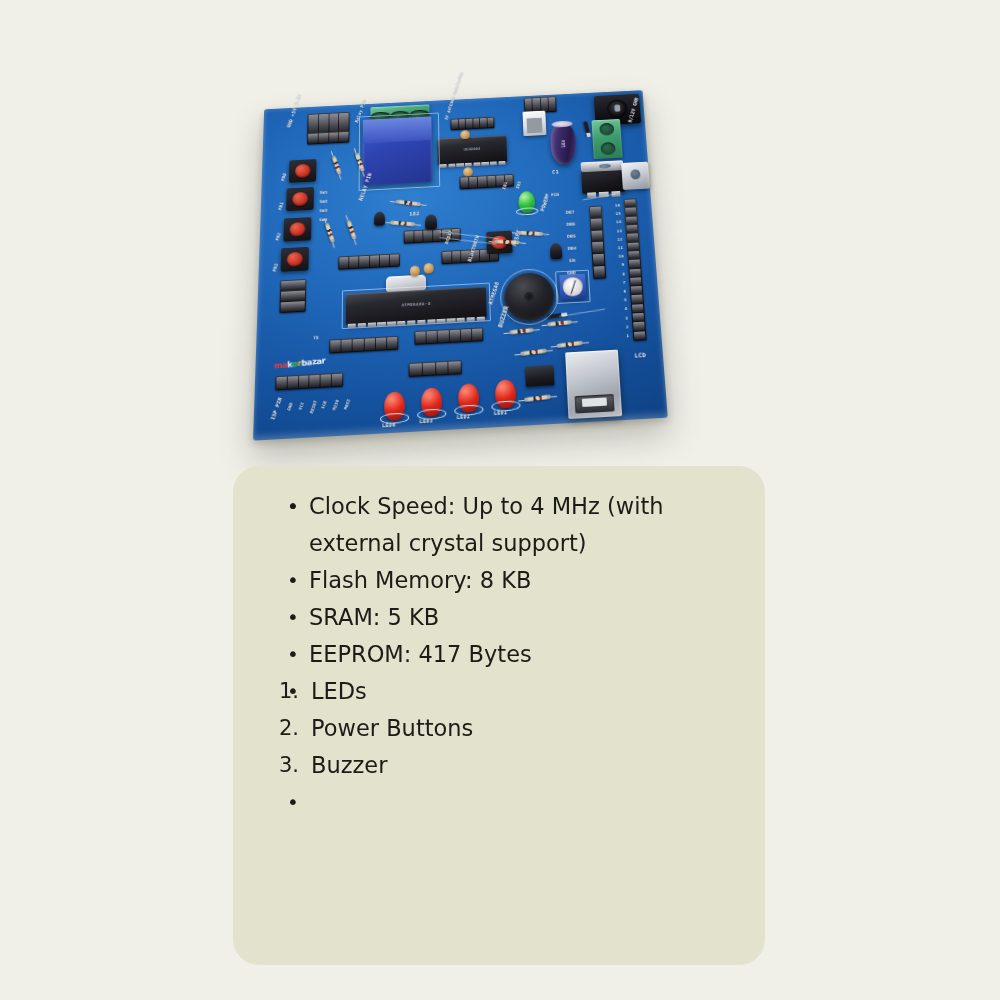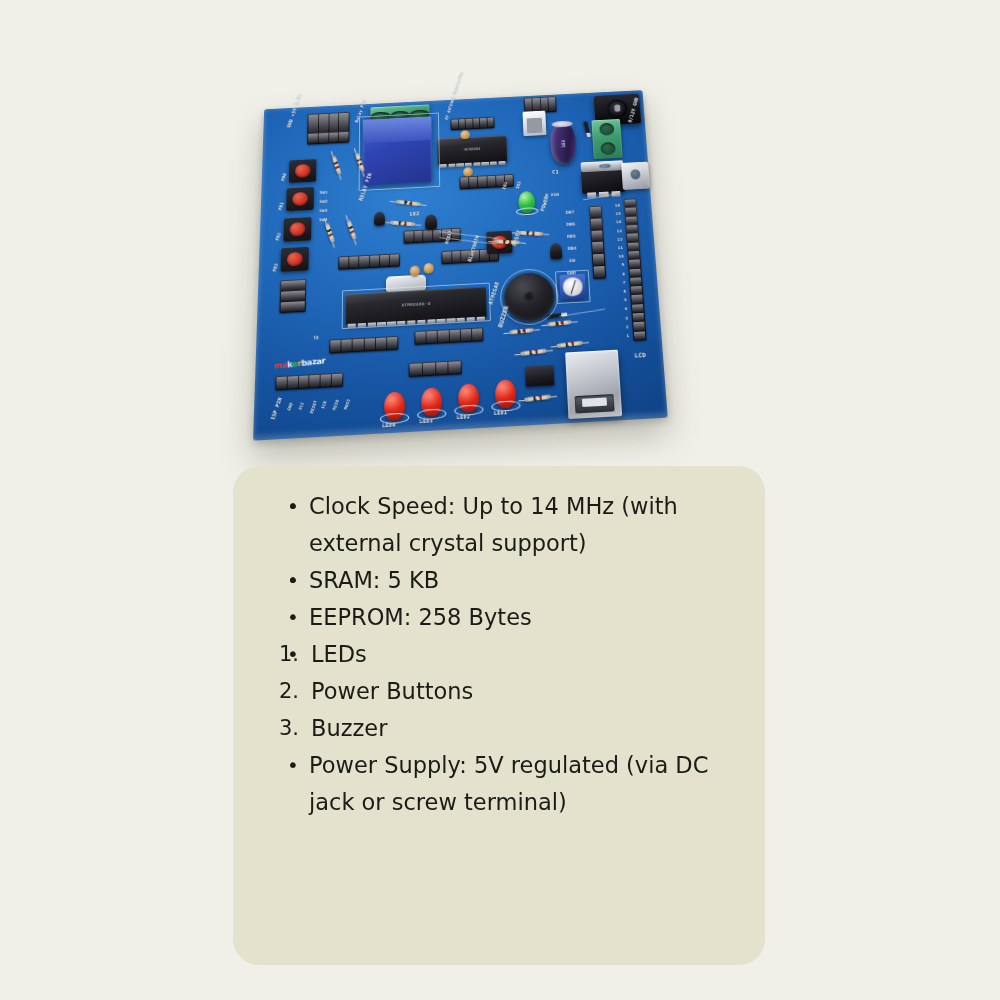--- a/index.html
+++ b/index.html
@@ -669,23 +669,23 @@
       <div class="p trace" style="left:300px;top:240px;width:46px;height:1px;transform:rotate(-6deg);"></div>
       <div class="p trace" style="left:330px;top:118px;width:34px;height:1px;transform:rotate(-8deg);"></div>
 
     </div>
   </div>
 </div>
 
 <div id="spec-card">
   <ul id="spec-list">
       <li class="spec-item bullet"><span class="mk">•</span></li>
-      <li class="spec-item bullet"><span class="mk">•</span><span>Clock Speed: Up to 14 MHz (with external crystal support)</span></li>
-      <li class="spec-item bullet"><span class="mk">•</span></li>
+      <li class="spec-item bullet"><span class="mk">•</span><span>Clock Speed: Up to 4 MHz (with external crystal support)</span></li>
+      <li class="spec-item bullet"><span class="mk">•</span><span>Flash Memory: 8 KB</span></li>
       <li class="spec-item bullet"><span class="mk">•</span><span>SRAM: 5 KB</span></li>
-      <li class="spec-item bullet"><span class="mk">•</span><span>EEPROM: 258 Bytes</span></li>
+      <li class="spec-item bullet"><span class="mk">•</span><span>EEPROM: 417 Bytes</span></li>
       <li class="spec-item bullet"><span class="mk">•</span></li>
       <li class="spec-item numbered"><span class="mk">1.</span><span>LEDs</span></li>
       <li class="spec-item numbered"><span class="mk">2.</span><span>Power Buttons</span></li>
       <li class="spec-item numbered"><span class="mk">3.</span><span>Buzzer</span></li>
-      <li class="spec-item bullet"><span class="mk">•</span><span>Power Supply: 5V regulated (via DC jack or screw terminal)</span></li>
+      <li class="spec-item bullet"><span class="mk">•</span></li>
     </ul>
 </div>
 
 </body></html>

